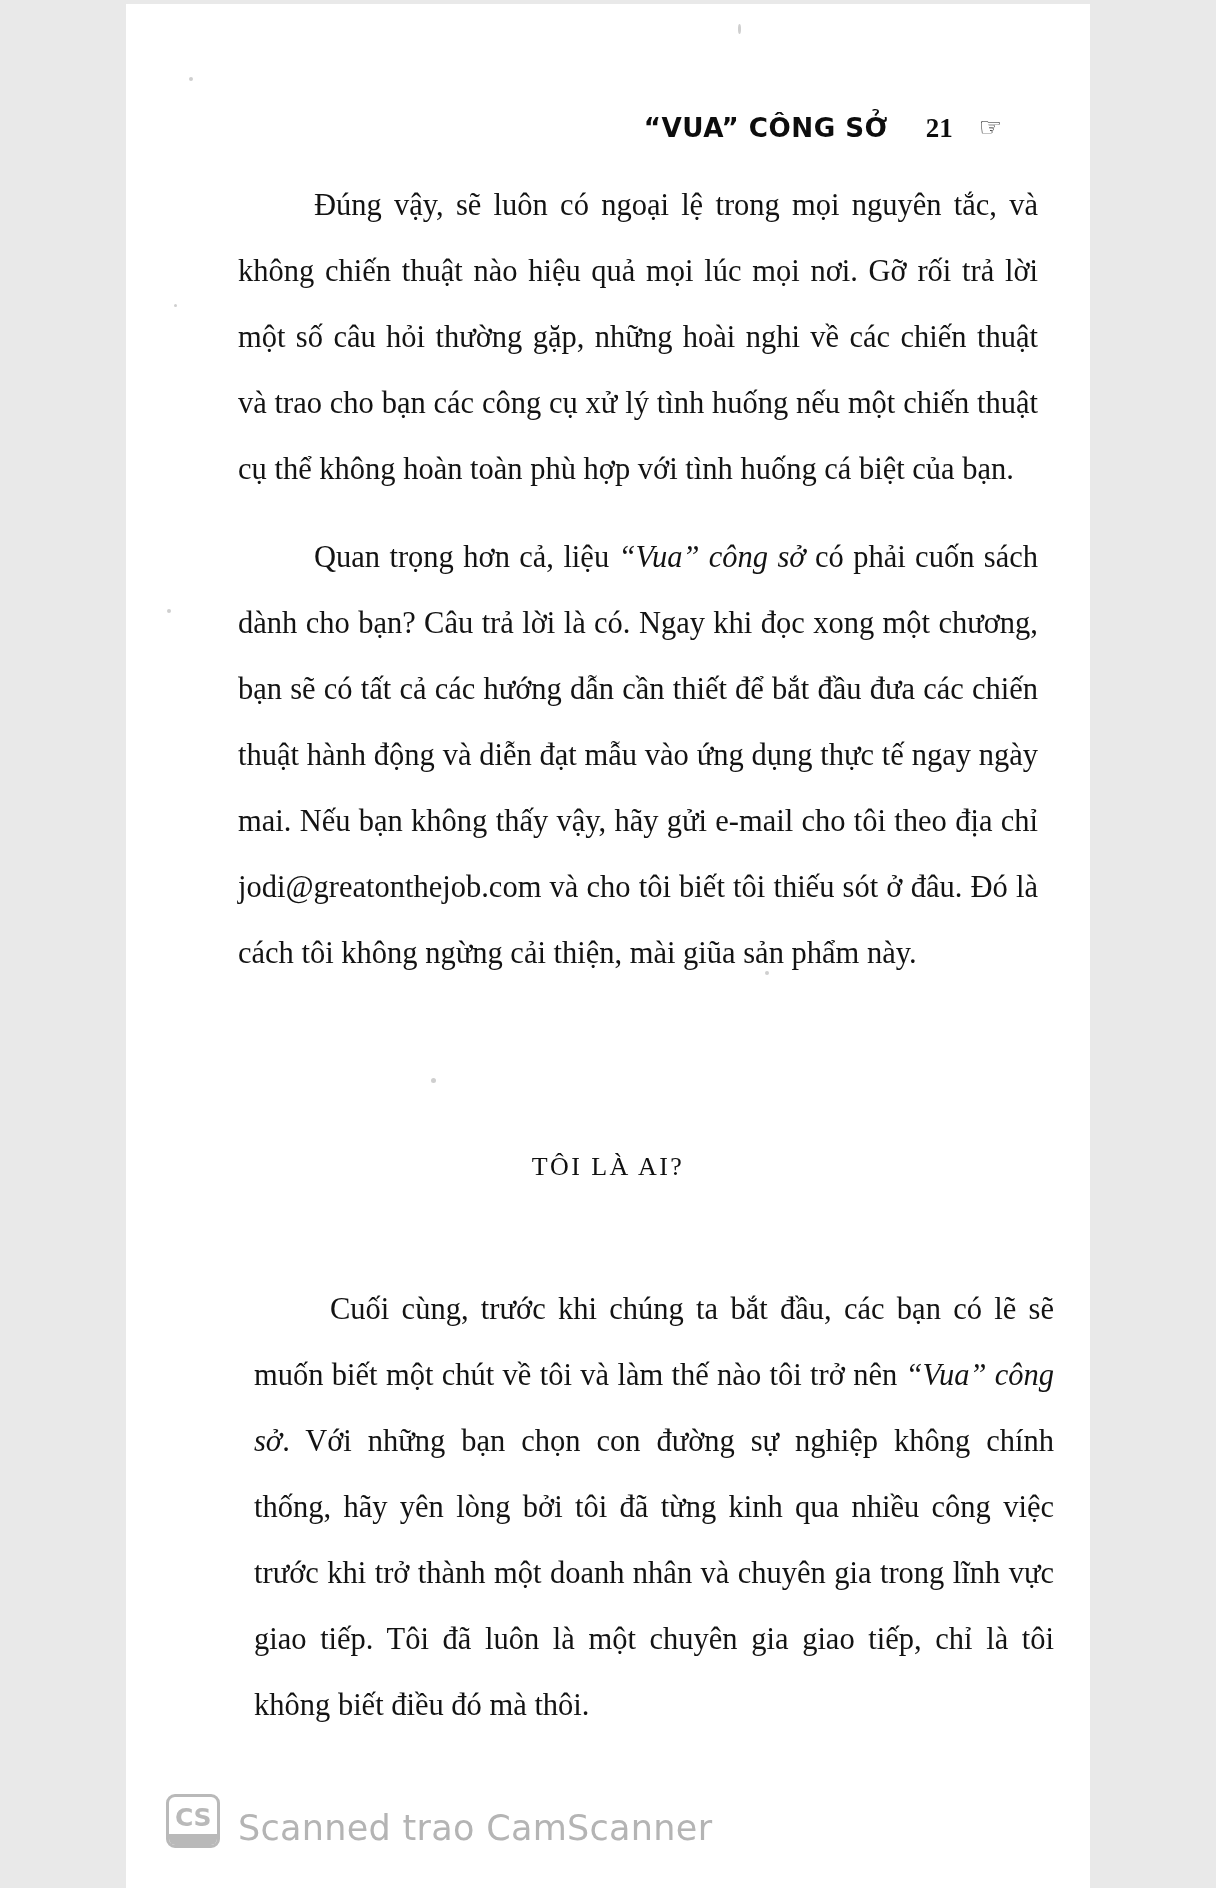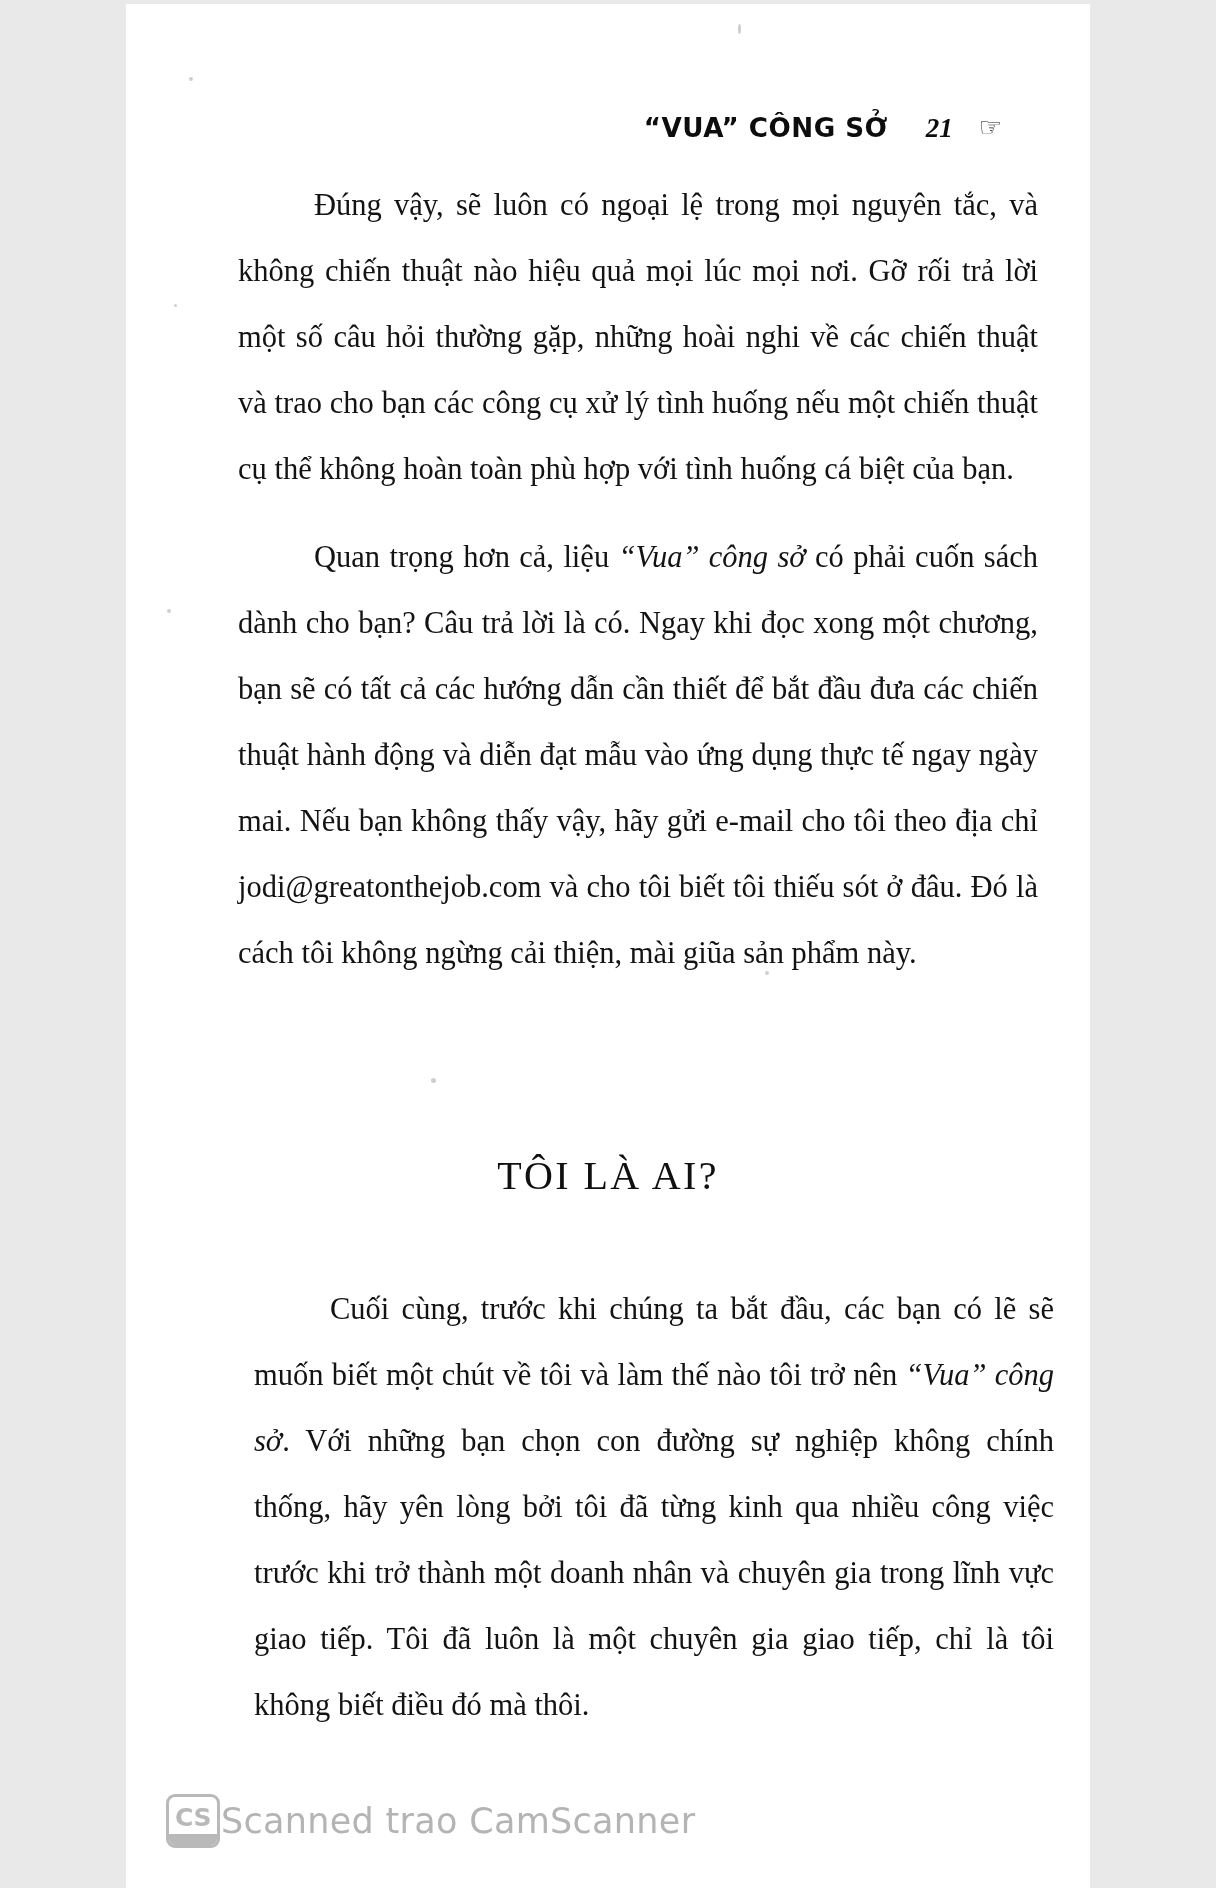--- a/index.html
+++ b/index.html
@@ -48,21 +48,20 @@
     letter-spacing: 0.5px;
     color: #0d0d0d;
     transform: scaleX(0.97);
   }
   .rh-folio {
     font-family: "Liberation Serif", "DejaVu Serif", serif;
     font-size: 27px;
     font-weight: 700;
     margin-left: 34px;
     color: #0d0d0d;
-    font-style: italic;
   }
   .rh-ornament {
     font-size: 26px;
     margin-left: 26px;
     color: #111;
     line-height: 1;
     position: relative;
     top: -1px;
   }
 
@@ -92,42 +91,42 @@
   }
 
   
   .section-heading {
     position: absolute;
     left: 0;
     right: 0;
     top: 1148px;
     text-align: center;
     font-family: "Liberation Serif", "DejaVu Serif", serif;
-    font-size: 40px;
+    font-size: 26px;
     font-weight: 400;
     letter-spacing: 2.4px;
     color: #101010;
   }
 
   
   .body-block-2 {
     position: absolute;
     left: 128px;
     width: 800px;
     top: 1272px;
   }
 
   
   .watermark {
     position: absolute;
     left: 40px;
     bottom: 44px;
     display: flex;
-    align-items: center;
-    gap: 1px;
+    align-items: flex-end;
+    gap: 18px;
     opacity: 1;
   }
   .cs-badge {
     width: 54px;
     height: 54px;
     border: 3px solid #b9b9b9;
     border-radius: 9px;
     box-sizing: border-box;
     position: relative;
     display: flex;

